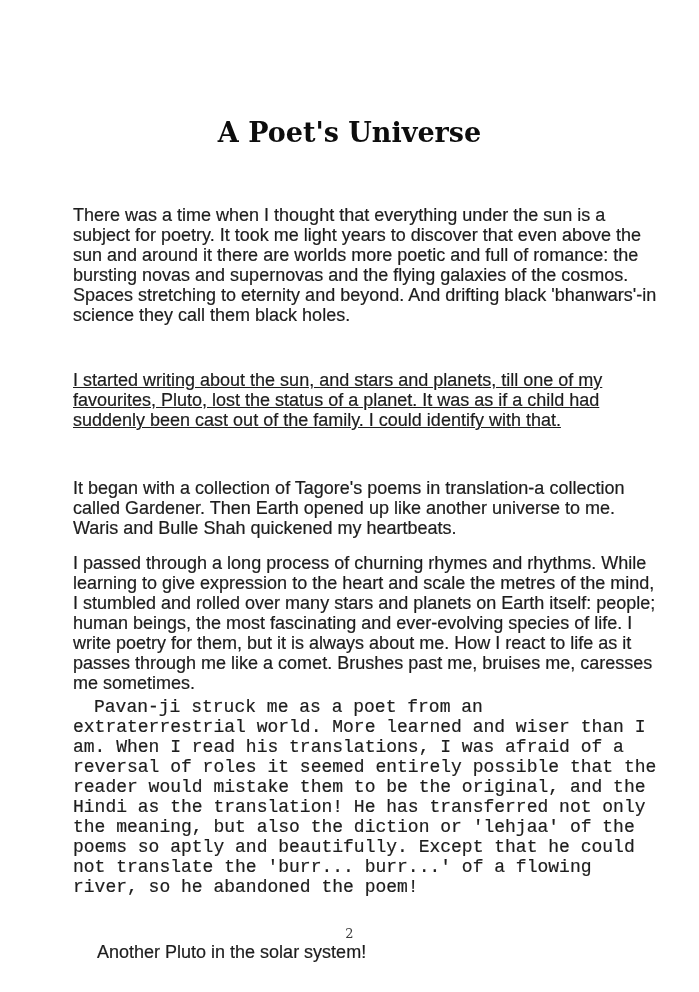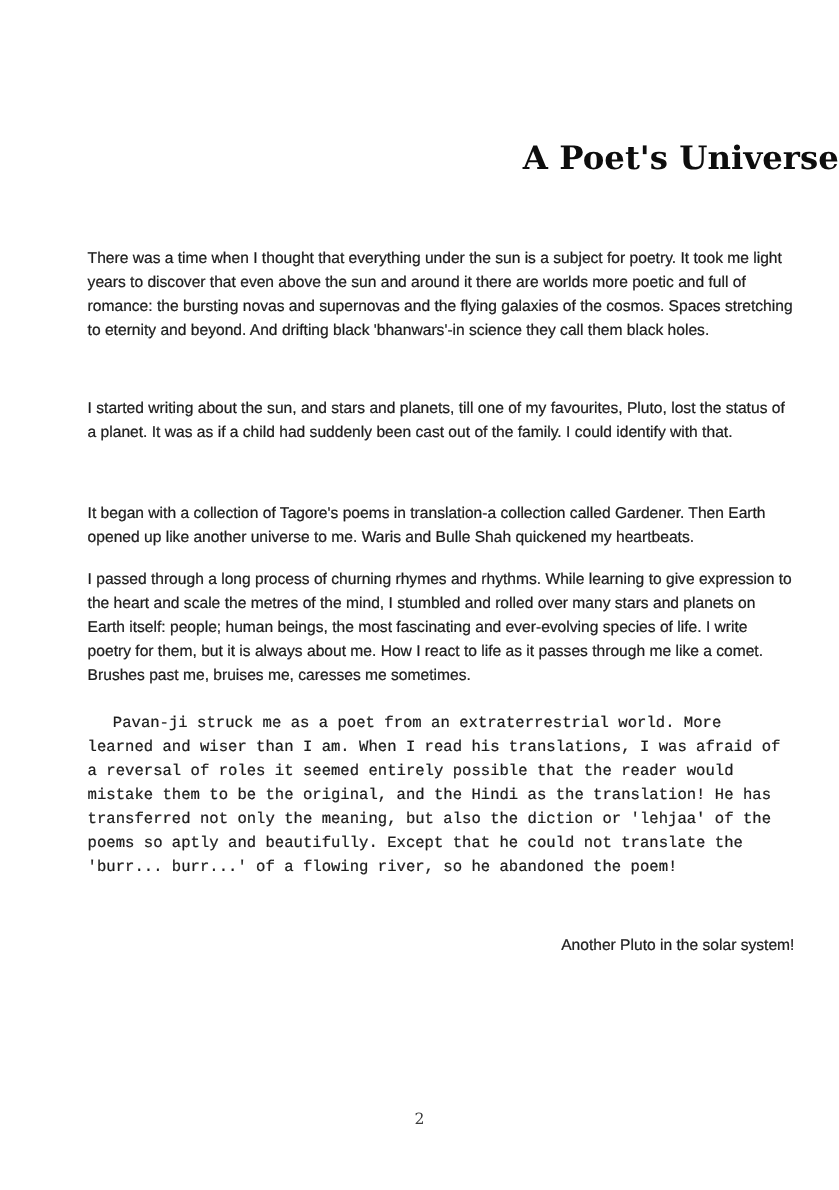--- a/index.html
+++ b/index.html
@@ -11,45 +11,44 @@
     position: relative;
     width: 699px;
     height: 992px;
     background: #ffffff;
     overflow: hidden;
     font-family: "Liberation Sans", "DejaVu Sans", sans-serif;
     color: #1d1d1d;
   }
   .page-title {
     padding-top: 97px;
-    text-align: right;
+    text-align: center;
     font-family: "DejaVu Serif", "Liberation Serif", serif;
     font-weight: 700;
     font-size: 27px;
     line-height: 36px;
     color: #0d0d0d;
     letter-spacing: 0px;
   }
   .content {
     margin: 54px 37px 0 73px; 
-    font-size: 13px;
+    font-size: 18px;
     line-height: 20px;
     font-weight: 500;
     -webkit-text-stroke: 0.2px;
   }
   .content p {
     margin: 0 0 15px 0;
   }
   .content p.gap-after-xl { margin-bottom: 45px; }
-  .content p.gap-after-xxl { margin-bottom: 48px; }
-  .content p.gap-after-sm { margin-bottom: 20px; }
+  .content p.gap-after-xxl { margin-bottom: 48px; text-decoration: underline; }
+  .content p.gap-after-sm { margin-bottom: 4px; }
   .content p.first-line-indent { text-indent: 21px; font-family: Liberation Mono, monospace; }
   .closing-line {
     padding-left: 24px;
-    text-align: right;
   }
   .page-footer {
     position: absolute;
     top: 924px;
     left: 0;
     width: 100%;
     text-align: center;
     font-family: "DejaVu Serif", "Liberation Serif", serif;
     font-size: 13px;
     line-height: 20px;

